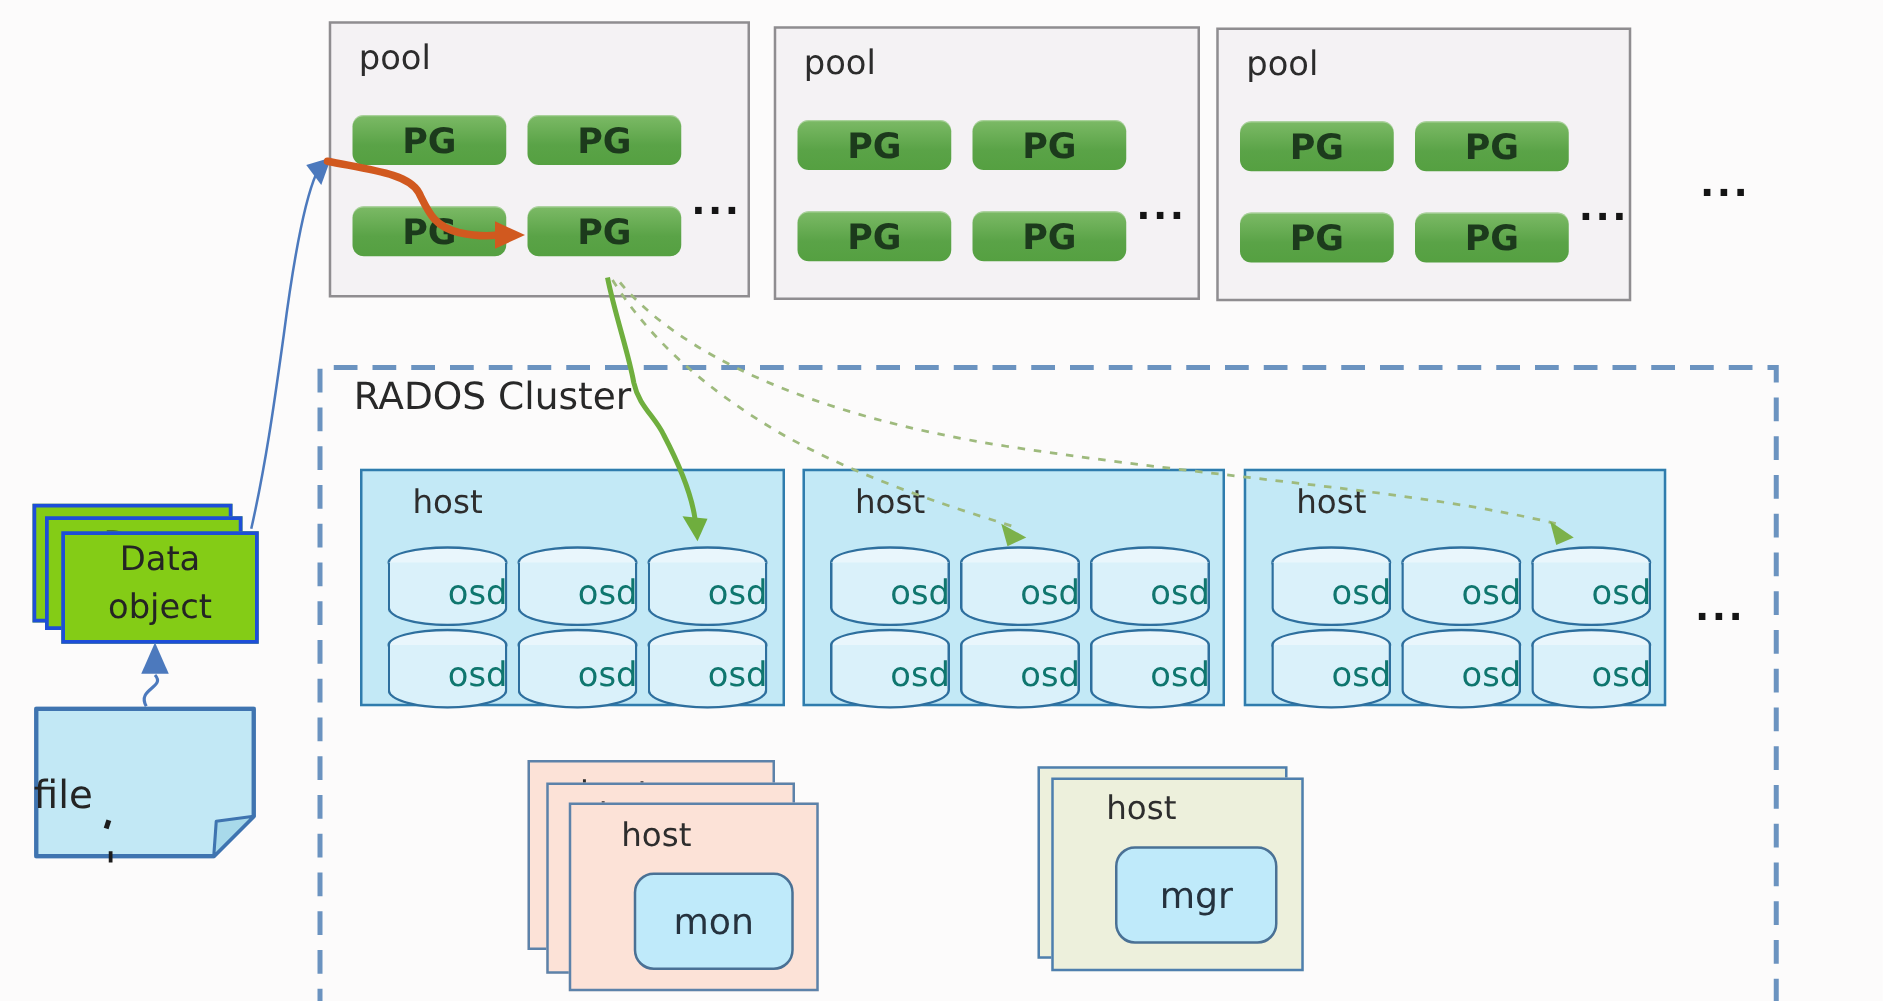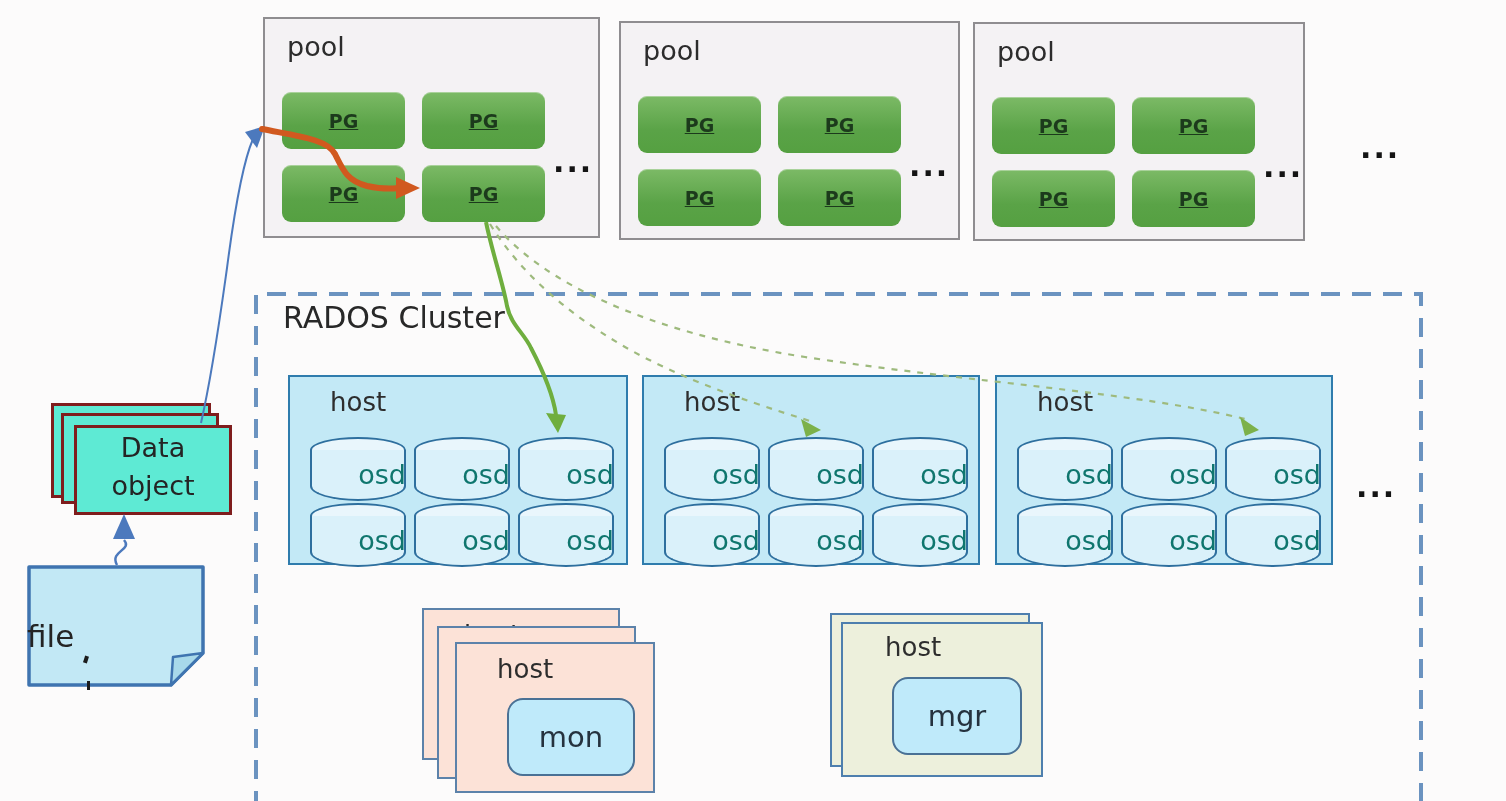--- a/index.html
+++ b/index.html
@@ -4,25 +4,25 @@
 <style>
   html,body{margin:0;padding:0;}
   body{font-family:"DejaVu Sans","Liberation Sans",sans-serif;background:#fff;}
   #stage{position:relative;width:1506px;height:801px;background:#fcfbfb;overflow:hidden;}
 
   .abs{position:absolute;}
 
   
   .pool{position:absolute;background:#f4f2f4;border:2px solid #8f8d90;box-sizing:border-box;text-align:center;}
   .pool-label{position:absolute;left:22px;top:12px;font-size:27px;color:#2c2c2c;}
-  .pg{position:absolute;width:123px;height:57px;border-radius:9px;
+  .pg{position:absolute;width:123px;height:40px;border-radius:9px;
       background:linear-gradient(180deg,#7cba66 0%,#5aa347 60%,#55a041 100%);
       display:flex;align-items:center;justify-content:center;
-      font-size:19px;font-weight:600;color:#1c3a1c;
-      box-shadow:inset 0 1px 0 rgba(255,255,255,.35);text-decoration:underline;}
+      font-size:28px;font-weight:600;color:#1c3a1c;
+      box-shadow:inset 0 1px 0 rgba(255,255,255,.35);}
   .pg-p11{left:17px;top:73px}.pg-p12{left:157px;top:73px}
   .pg-p21{left:17px;top:146px}.pg-p22{left:157px;top:146px}
   .ellipsis{position:absolute;font-size:30px;font-weight:700;letter-spacing:2px;color:#141414;line-height:30px;}
   .pool-more{left:288px;top:128px;}
 
   
   .rados-title{position:absolute;left:283px;top:300px;font-size:30px;color:#282828;}
 
   .host{position:absolute;top:375px;height:190px;background:#c3e9f6;border:2px solid #2f7cad;box-sizing:border-box;}
   .host-label{position:absolute;left:20px;top:10px;font-size:26px;color:#2d2d2d;margin-left:20px;}
@@ -38,21 +38,21 @@
   .row1{top:60px}.row2{top:126px}
 
   
   .card{position:absolute;box-sizing:border-box;overflow:hidden;}
   .card-peach{background:#fce2d7;border:2px solid #5c82aa;}
   .card-olive{background:#edf0dc;border:2px solid #4e7fae;}
   .pill{position:absolute;background:#bfeafa;border:2px solid #4a7195;border-radius:16px;
         display:flex;align-items:center;justify-content:center;font-size:29px;color:#25323e;box-sizing:border-box;}
 
   
-  .card-doc{background:#5eead4;border:3px solid #7f1d1d;margin-left:25px;}
+  .card-doc{background:#84cc16;border:3px solid #1d4ed8;}
   .doc-text{position:absolute;left:0;top:1px;width:100%;text-align:center;
             font-size:27px;line-height:38px;color:#242424;}
   .file-label{position:absolute;left:27px;top:618px;width:178px;
               font-size:31px;color:#242424;}
   .stray{position:absolute;background:#1c1c1c;}
 
   
   #arrows{position:absolute;left:0;top:0;width:1506px;height:801px;pointer-events:none;z-index:30;}
 </style>
 </head>

